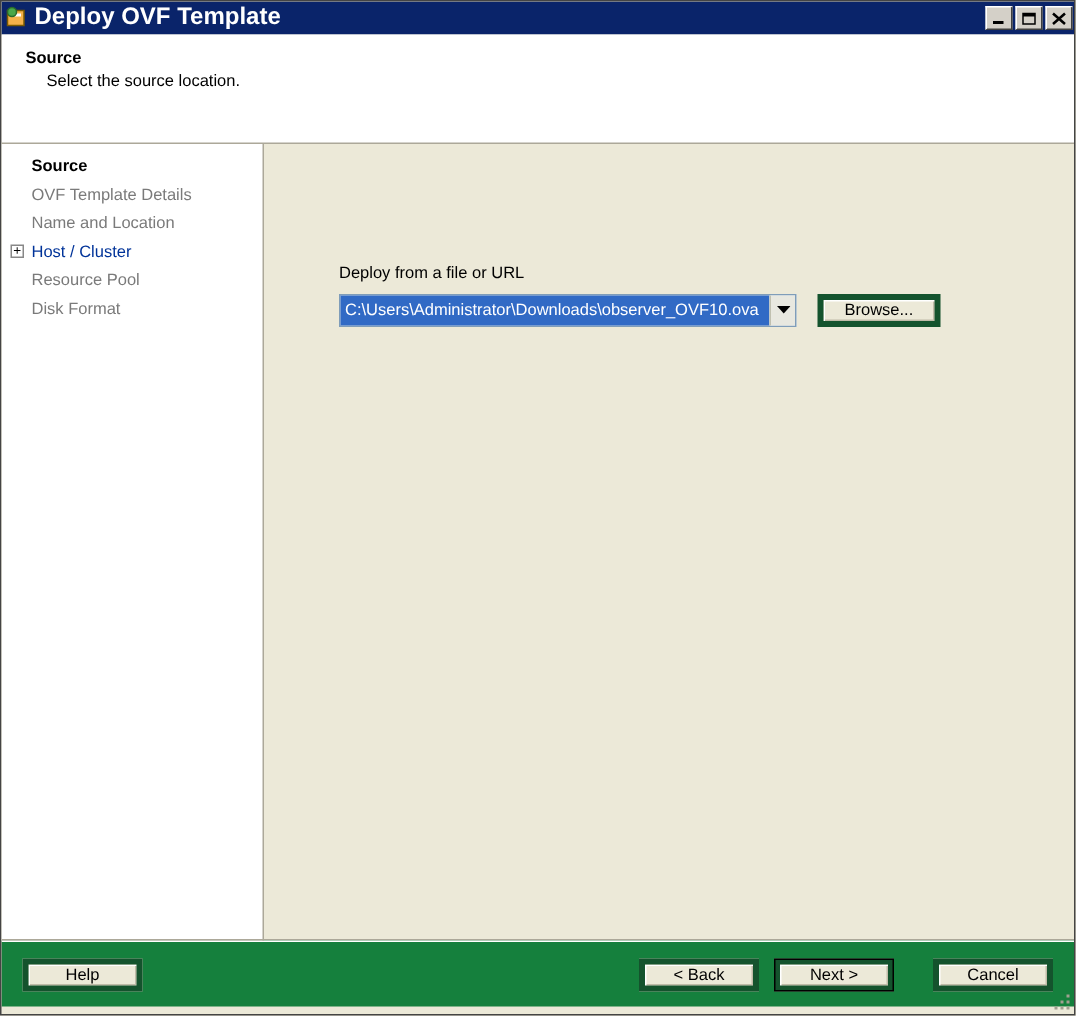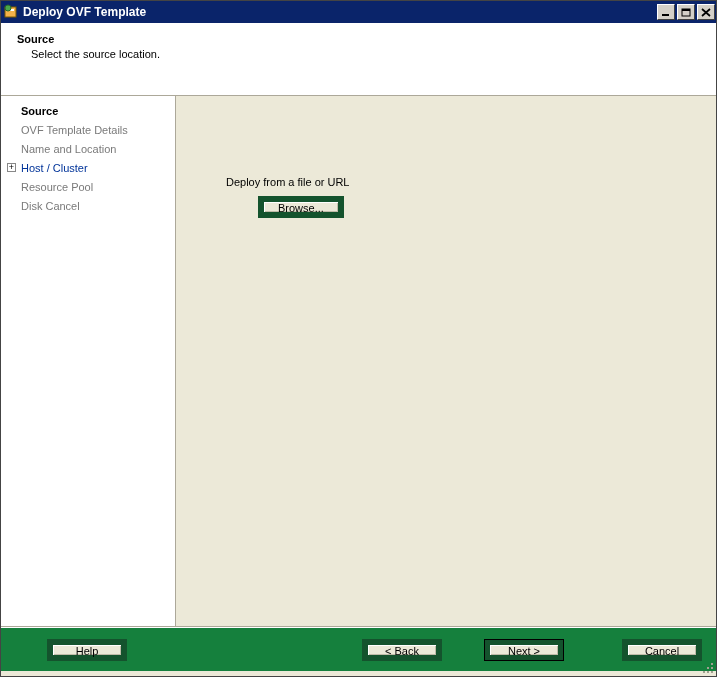--- a/index.html
+++ b/index.html
@@ -13,21 +13,21 @@
     border: 1px solid #444;
   }
   
   .titlebar {
     height: 22px;
     background: linear-gradient(#0a246a, #2a5aa0);
     background: #0a246a;
     display: flex; align-items: center;
     padding: 0 0 0 2px;
     color: #fff;
-    font-size: 12px;
+    font-size: 16px;
     font-weight: bold;
   }
   .app-icon {
     width: 16px; height: 16px; margin-right: 4px;
     display: inline-block;
     position: relative;
   }
   .title-btns { margin-left: auto; display: flex; }
   .title-btn {
     width: 18px; height: 16px; margin: 2px 1px;
@@ -100,25 +100,24 @@
   }
   .combo .dd {
     width: 17px; background: #e8e8e0;
     border-left: 1px solid #c0c0b0;
     display: flex; align-items: center; justify-content: center;
   }
   .win-btn {
     height: 22px;
     padding: 0 14px;
     background: #ece9d8;
-    border: 6px solid #14532d;
+    border: 4px solid #14532d;
     box-shadow: inset 1px 1px 0 #fff, inset -1px -1px 0 #c0bba8;
     font-family: inherit; font-size: 11px;
     cursor: default;
-    margin-left: 32px;
   }
   .win-btn.wide { width: 80px; }
   .win-btn.default { outline: 1px solid #000; outline-offset: -1px; }
   .help-text { color: #000; line-height: 15px; width: 420px; }
   
   .footer {
     border-top: 1px solid #fff;
     box-shadow: 0 -1px 0 #aca899;
     height: 44px;
     display: flex; align-items: center;
@@ -173,26 +172,34 @@
 <div class="body-area">
   <div class="sidebar">
     <div class="step active">Source</div>
     <div class="step">OVF Template Details</div>
     <div class="step">Name and Location</div>
     <div class="step link">
       <span class="expander">+</span>
       <span style="color:#003399;text-align:right;">Host / Cluster</span>
     </div>
     <div class="step">Resource Pool</div>
-    <div class="step">Disk Cancel</div>
+    <div class="step">Disk Format</div>
   </div>
 
   <div class="content">
     <div class="lbl">Deploy from a file or URL</div>
     <div class="row">
+      <div class="combo">
+        <input type="text" value="C:\Users\Administrator\Downloads\observer_OVF10.ova" style="">
+        <div class="dd">
+          <svg width="9" height="6">
+              <path d="M0 0 L9 0 L4.5 5 Z" fill="#000"></path>
+            </svg>
+        </div>
+      </div>
       <button class="win-btn">Browse...</button>
     </div>
   </div>
 </div>
 
 <div class="footer">
   <button class="win-btn wide">Help</button>
   <div class="spacer"></div>
   <button class="win-btn wide">&lt; Back</button>
   <button class="win-btn wide default">Next &gt;</button>

